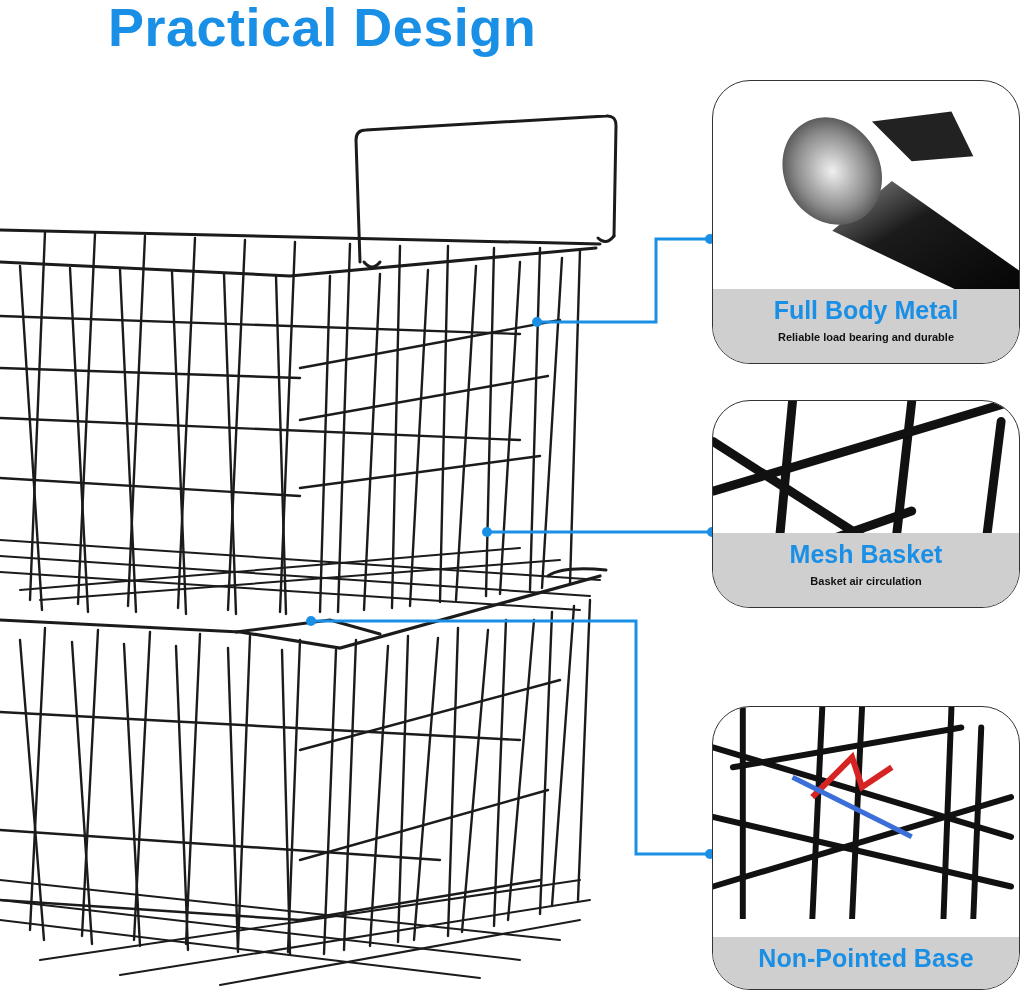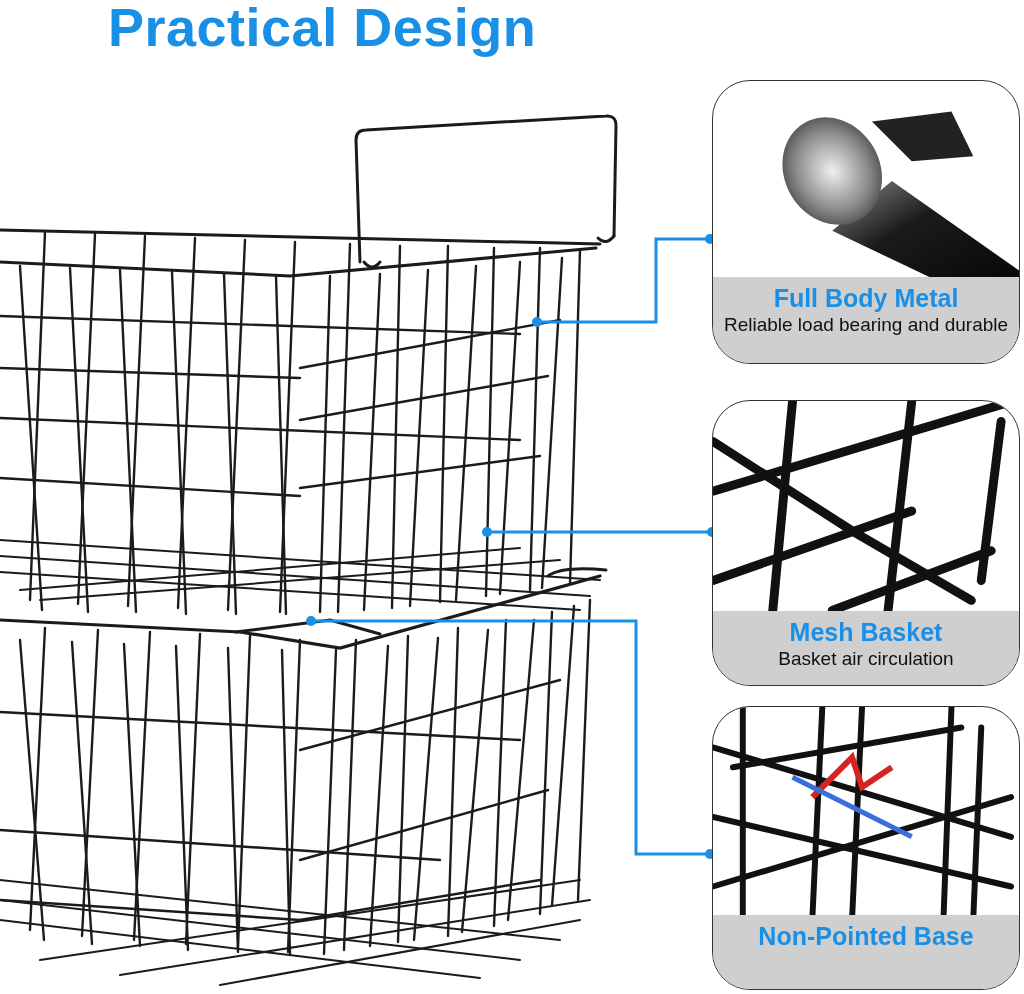--- a/index.html
+++ b/index.html
@@ -3,21 +3,21 @@
 <meta charset="utf-8">
 <style>
   html,body{margin:0;padding:0;background:#fff;}
   body{width:1024px;height:994px;position:relative;overflow:hidden;font-family:"Liberation Sans",sans-serif;}
   .title{position:absolute;left:108px;top:-4px;font-size:54px;font-weight:bold;color:#1a8fe6;letter-spacing:0.5px;white-space:nowrap;}
   .baskets{position:absolute;left:0;top:0;width:1024px;height:994px;}
   .panel{position:absolute;left:712px;width:308px;border:1.5px solid #333;border-radius:38px;overflow:hidden;background:#fff;box-sizing:border-box;}
   .panel .art{position:absolute;left:0;top:0;width:100%;}
   .panel .cap{position:absolute;left:0;bottom:0;width:100%;background:#cfcfcf;text-align:center;}
   .cap .h{color:#1a8fe6;font-weight:bold;font-size:25px;line-height:30px;margin-top:6px;}
-  .cap .s{color:#111;font-size:19px;line-height:20px;margin-top:2px;}
+  .cap .s{color:#111;font-size:11px;line-height:20px;margin-top:2px;font-weight:bold;}
   .callouts{position:absolute;left:0;top:0;width:1024px;height:994px;pointer-events:none;}
 </style>
 </head>
 <body>
 
 <div class="title">Practical Design</div>
 
 <svg class="baskets" viewBox="0 0 1024 994">
   <g stroke="#1b1b1b" stroke-width="3" fill="none" stroke-linecap="round">
 
@@ -151,27 +151,27 @@
       <radialGradient id="cap" cx="0.5" cy="0.5" r="0.6">
         <stop offset="0" stop-color="#f0f0f0"></stop>
           <stop offset="0.6" stop-color="#8c8c8c"></stop>
           <stop offset="1" stop-color="#3a3a3a"></stop>
       </radialGradient>
     </defs>
     <path d="M120 150 L250 212 L308 212 L308 190 L180 100 Z" fill="url(#rod)"></path>
     <path d="M160 40 L240 30 L262 75 L200 80 Z" fill="#222"></path>
     <ellipse cx="120" cy="90" rx="48" ry="56" transform="rotate(-30 120 90)" fill="url(#cap)"></ellipse>
   </svg>
-  <div class="cap" style="height:86px;margin-top:10px;">
+  <div class="cap" style="height:74px;margin-top:10px;">
     <div class="h">Full Body Metal</div>
     <div class="s">Reliable load bearing and durable</div>
   </div>
 </div>
 
-<div class="panel" style="top:400px;height:286px;">
+<div class="panel" style="top:400px;height:208px;">
   <svg class="art" height="212" viewBox="0 0 308 212">
     <g stroke="#111" stroke-width="9" fill="none" stroke-linecap="round">
       <path d="M80 0 L60 212"></path>
         <path d="M200 0 L176 212"></path>
         <path d="M290 20 L270 180"></path>
       <path d="M0 90 L300 0"></path>
         <path d="M0 180 L200 110"></path>
       <path d="M0 40 L140 130 L260 200"></path>
         <path d="M120 210 L280 150"></path>
     </g>
@@ -191,16 +191,16 @@
         <path d="M240 0 L232 212"></path>
         <path d="M270 20 L262 212"></path>
       <path d="M0 40 L300 130"></path>
         <path d="M0 110 L300 180"></path>
         <path d="M0 180 L300 90"></path>
         <path d="M20 60 L250 20"></path>
     </g>
     <path d="M100 90 L140 50 L150 80 L180 60" stroke="#d62424" stroke-width="6" fill="none"></path>
     <path d="M80 70 L200 130" stroke="#3a6fd8" stroke-width="5" fill="none"></path>
   </svg>
-  <div class="cap" style="height:74px;">
+  <div class="cap" style="height:52px;">
     <div class="h">Non-Pointed Base</div>
   </div>
 </div>
 
 </body></html>

